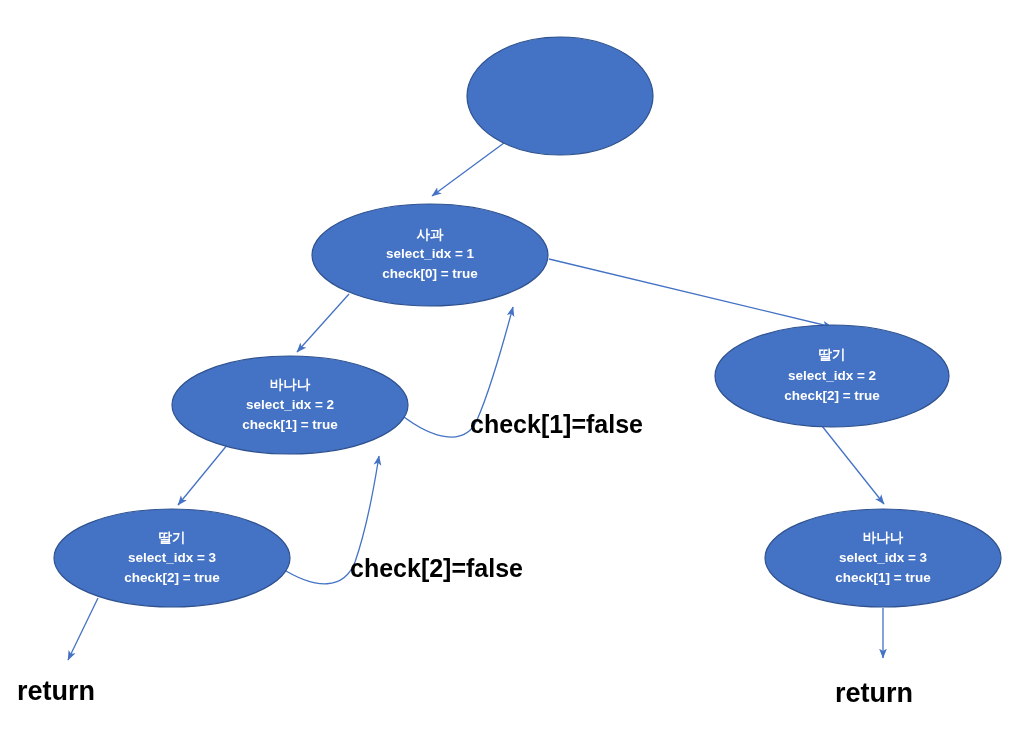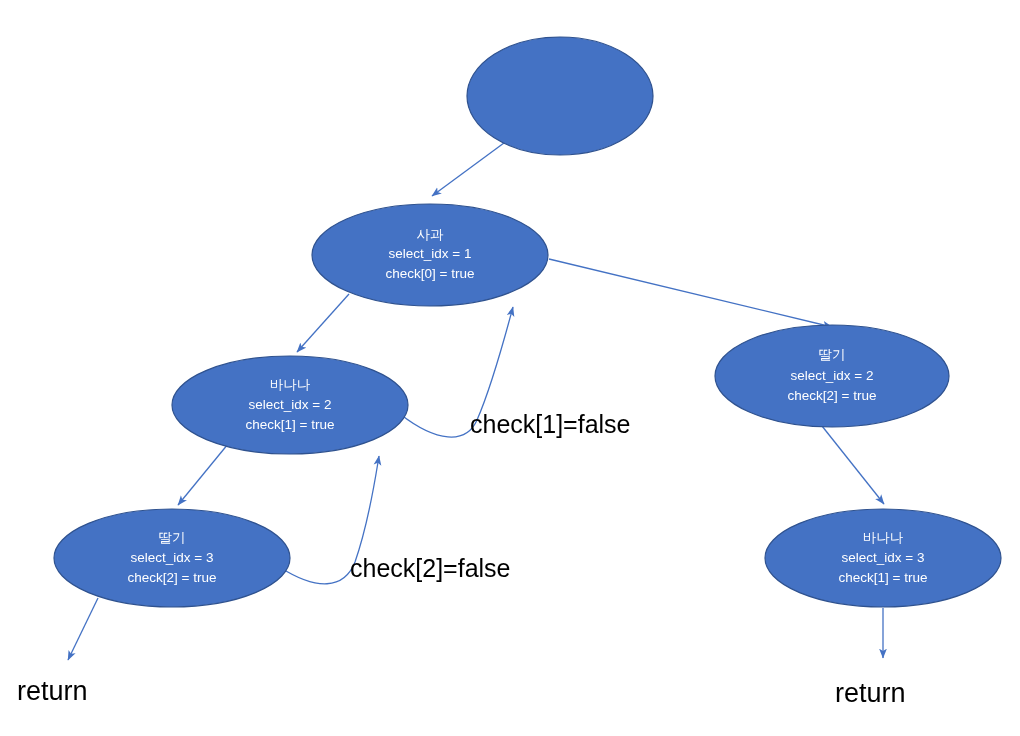--- a/index.html
+++ b/index.html
@@ -11,20 +11,21 @@
     width: 1020px;
     height: 736px;
     overflow: hidden;
     font-family: "Liberation Sans", sans-serif;
   }
   #canvas {
     position: relative;
     width: 1020px;
     height: 736px;
     background: #ffffff;
+    font-weight: bold;
   }
   #diagram-svg {
     position: absolute;
     left: 0;
     top: 0;
     width: 1020px;
     height: 736px;
   }
   .node-ellipse {
     fill: #4472C4;

